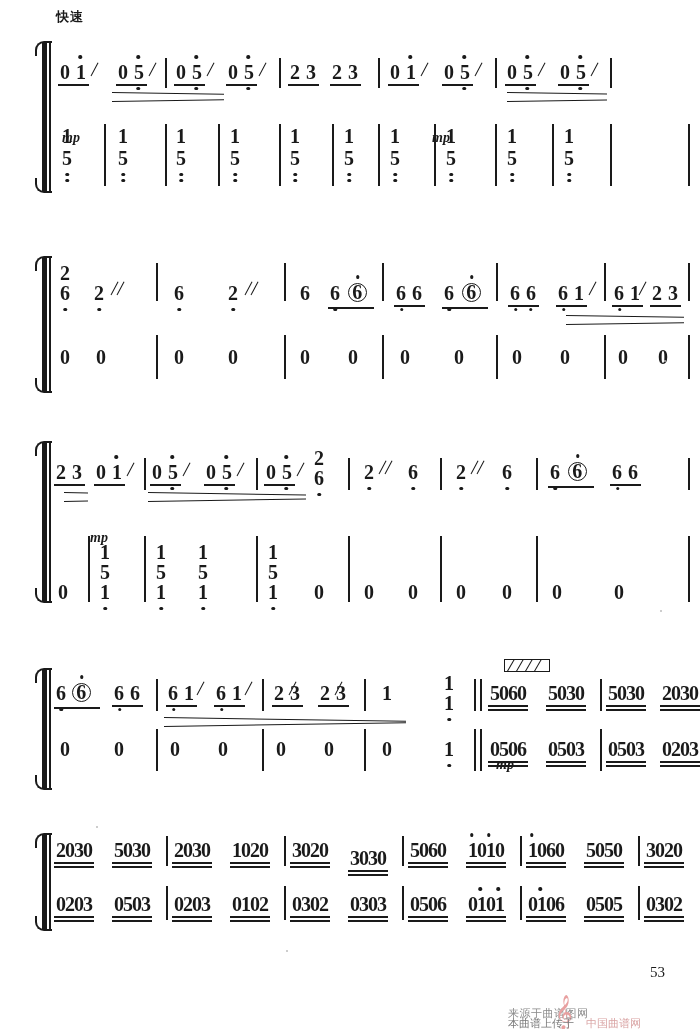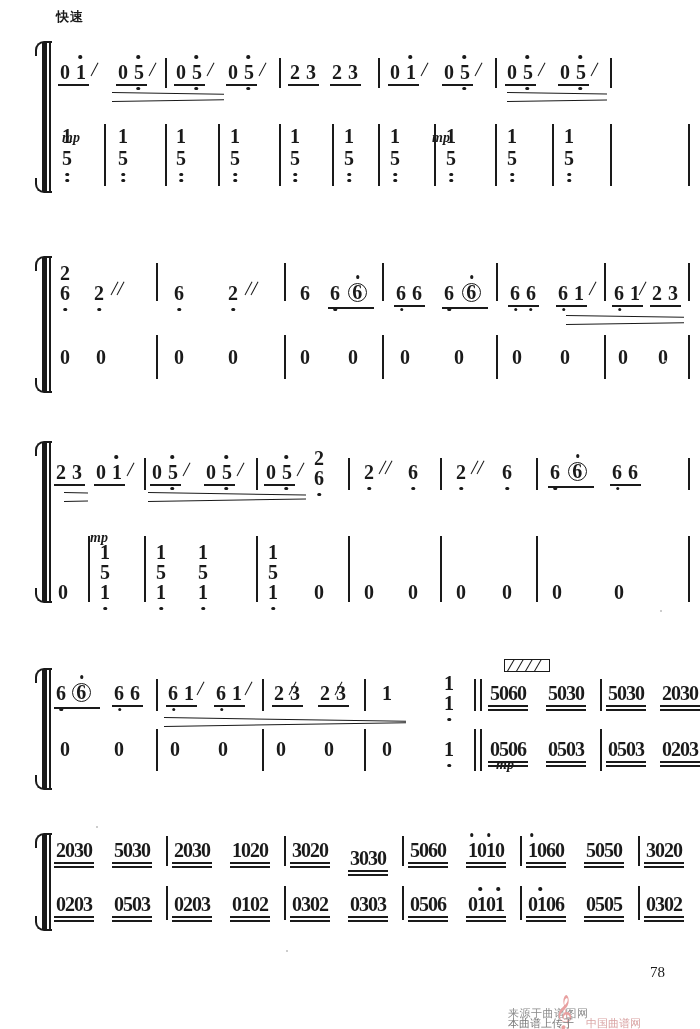--- a/index.html
+++ b/index.html
@@ -589,21 +589,21 @@
       <div class="cell num tight" style="left:416px;top:4px;">0101<span class="ul"></span><span class="ul ul2"></span><span class="dot-up" style="left:34%"></span><span class="dot-up" style="left:84%"></span></div>
       <div class="bl" style="left:468px;top:-4px;height:34px;"></div>
       <div class="cell num tight" style="left:476px;top:4px;">0106<span class="ul"></span><span class="ul ul2"></span><span class="dot-up" style="left:34%"></span></div>
       <div class="cell num tight" style="left:534px;top:4px;">0505<span class="ul"></span><span class="ul ul2"></span></div>
       <div class="bl" style="left:586px;top:-4px;height:34px;"></div>
       <div class="cell num tight" style="left:594px;top:4px;">0302<span class="ul"></span><span class="ul ul2"></span></div>
 
     </div>
   </div>
 
-  <div class="pageno">78</div>
+  <div class="pageno">53</div>
 
   <div>
     <div class="wm-text">来源于曲谱图网</div>
     <div class="wm-note">𝄞</div>
     <div style="position:absolute;bottom:-2px;left:508px;font-family:'DejaVu Sans',sans-serif;font-size:11px;color:#7a7a7a;">本曲谱上传于</div>
     <div style="position:absolute;bottom:-2px;left:586px;font-family:'DejaVu Sans',sans-serif;font-size:11px;color:#d9a3a3;">中国曲谱网</div>
   </div>
 
   <div class="speckle" style="left:96px;top:826px;"></div>
   <div class="speckle" style="left:286px;top:950px;"></div>

